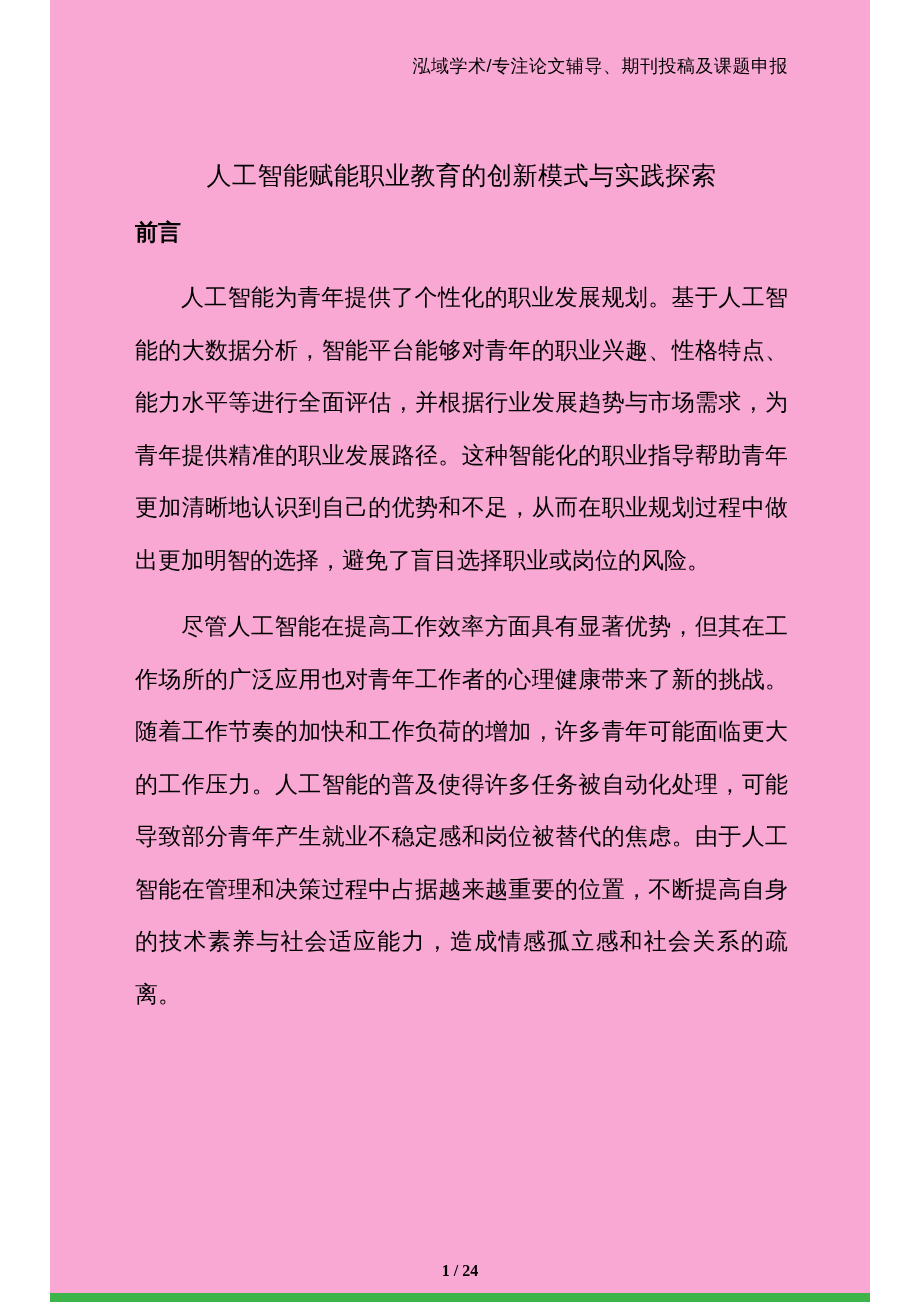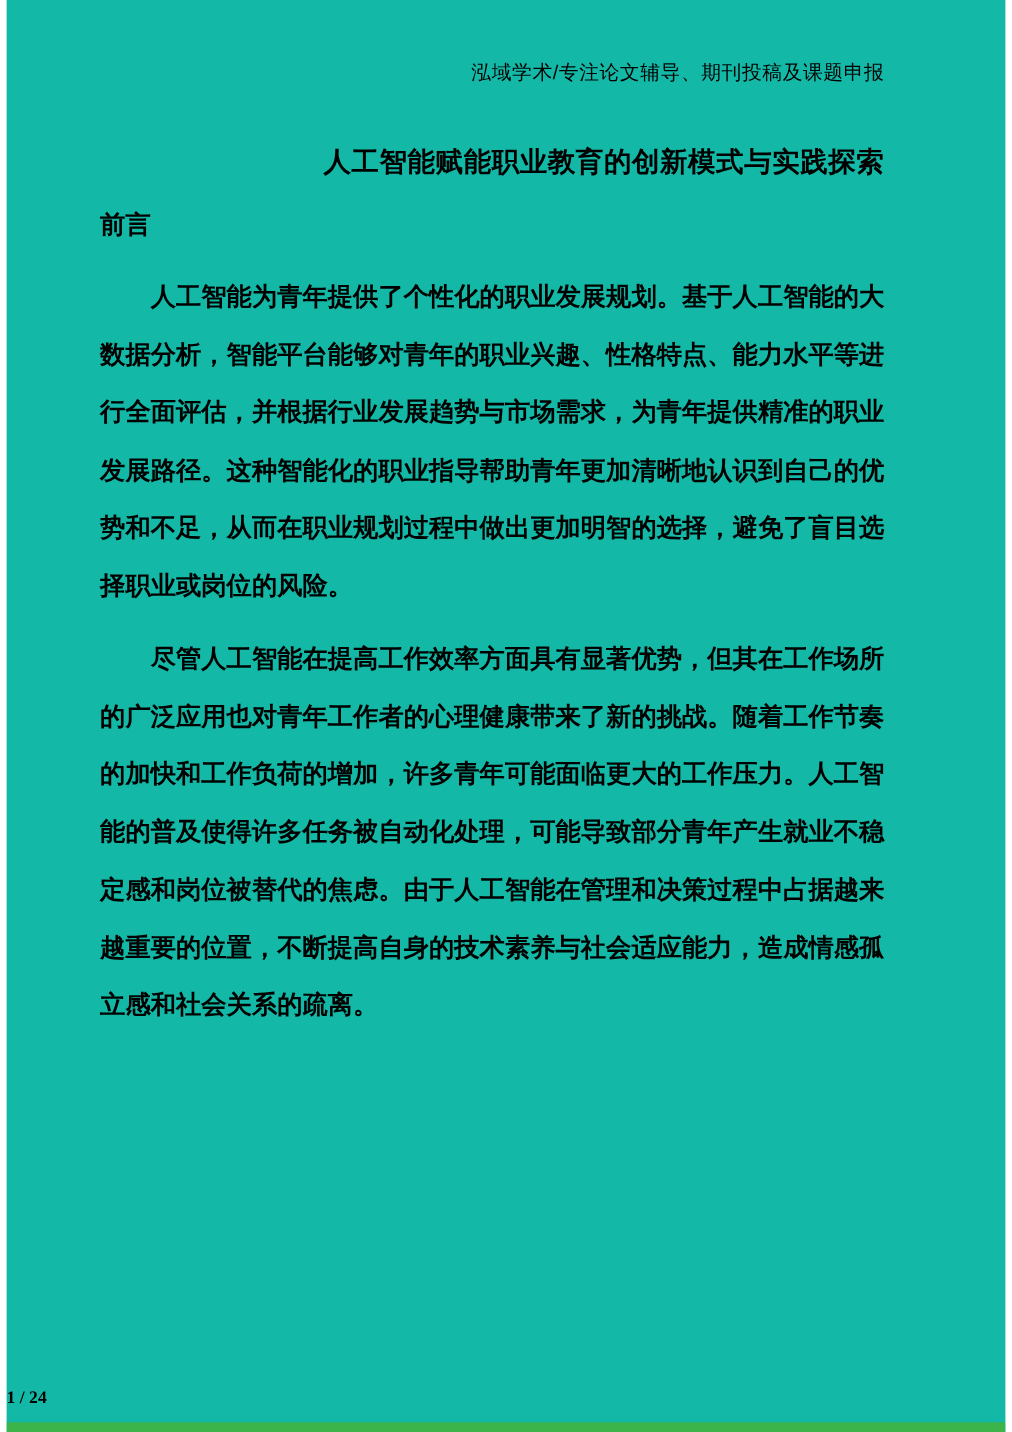--- a/index.html
+++ b/index.html
@@ -2,73 +2,72 @@
 <html><head>
 <meta charset="utf-8">
 <style>
   html, body {
     margin: 0;
     padding: 0;
     background: #ffffff;
   }
   .page {
     position: relative;
-    width: 908px;
+    width: 820px;
     height: 1302px;
     margin: 0 auto;
-    background: #14b8a6;
+    background: #f9a8d4;
     overflow: hidden;
     font-family: "Liberation Serif", "DejaVu Serif", serif;
     color: #000000;
     box-sizing: border-box;
-    padding: 0 110px 0 85px;
+    padding: 0 82px 0 85px;
   }
   .doc-header {
     margin-top: 54px;
     text-align: right;
     font-size: 18px;
     line-height: 24px;
     letter-spacing: 0.5px;
     color: #000000;
     font-family: "Liberation Sans", "DejaVu Sans", sans-serif;
   }
   .doc-title {
-    margin: 52px 0 0 0;
-    text-align: right;
+    margin: 80px 0 0 0;
+    text-align: center;
     font-size: 25px;
     line-height: 35px;
-    font-weight: bold;
+    font-weight: normal;
     letter-spacing: 0.5px;
   }
   .section-heading {
     margin: 24px 0 0 0;
     text-align: left;
     font-size: 23px;
     line-height: 31px;
     font-weight: bold;
   }
   .doc-body {
     margin-top: 24px;
   }
   .doc-body p {
     margin: 0 0 14px 0;
     font-size: 23px;
     line-height: 52.5px;
     text-align: justify;
     text-justify: inter-character;
     text-indent: 2em;
     word-break: break-all;
-    font-weight: bold;
   }
   .doc-footer {
     position: absolute;
     left: 0;
     right: 0;
     bottom: 22px;
-    text-align: left;
+    text-align: center;
     font-size: 16px;
     font-weight: bold;
     font-family: "Liberation Serif", "DejaVu Serif", serif;
     color: #000000;
   }
   .accent-bar {
     position: absolute;
     left: 0;
     right: 0;
     bottom: 0;

